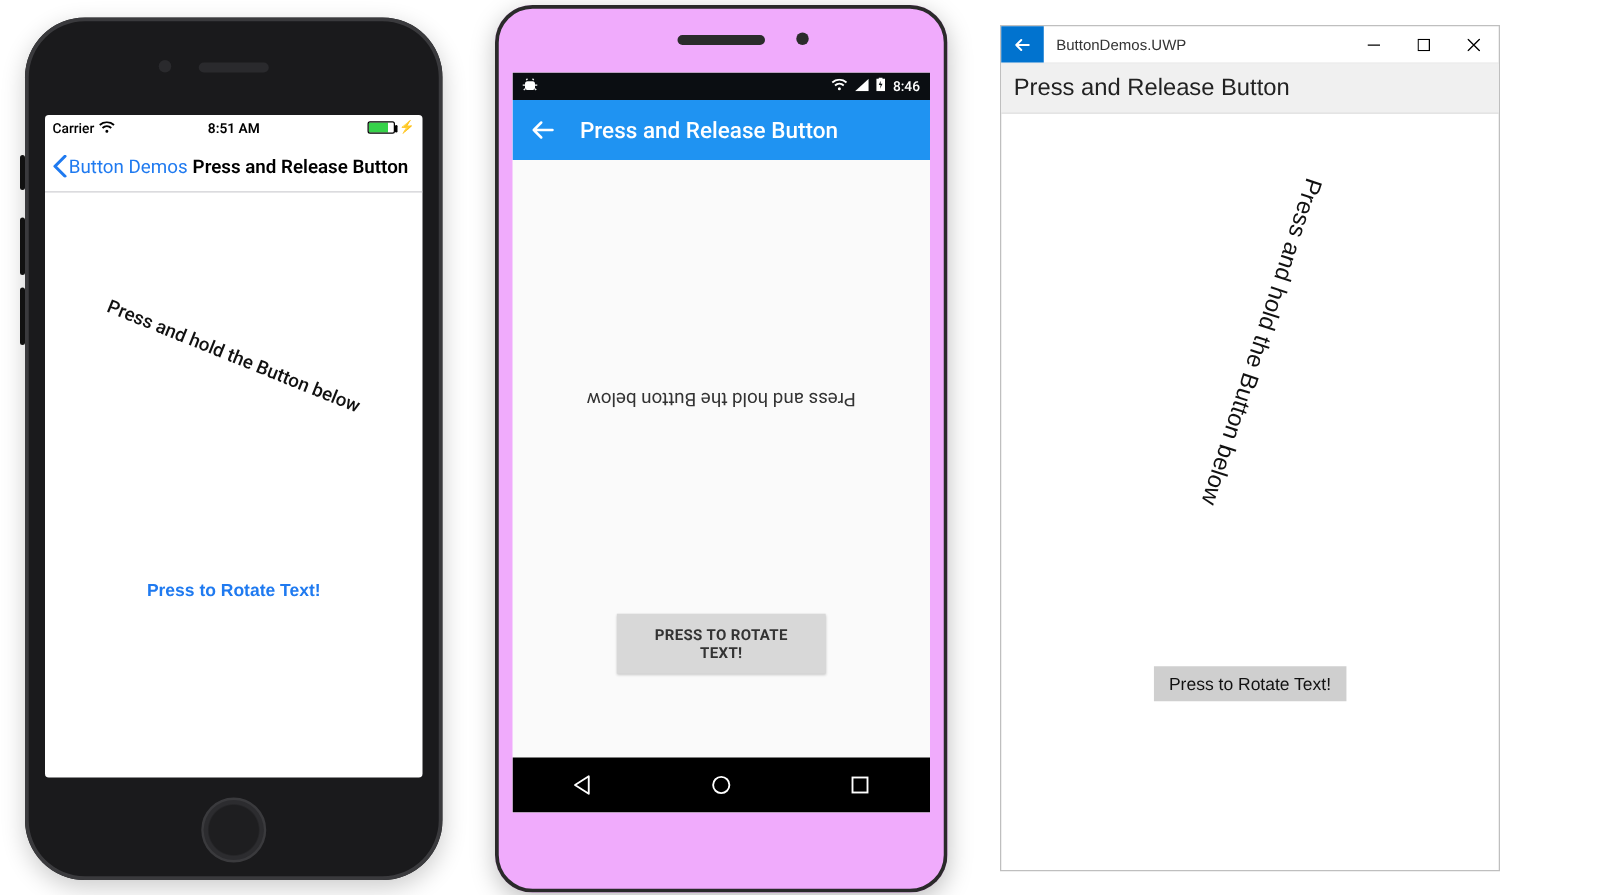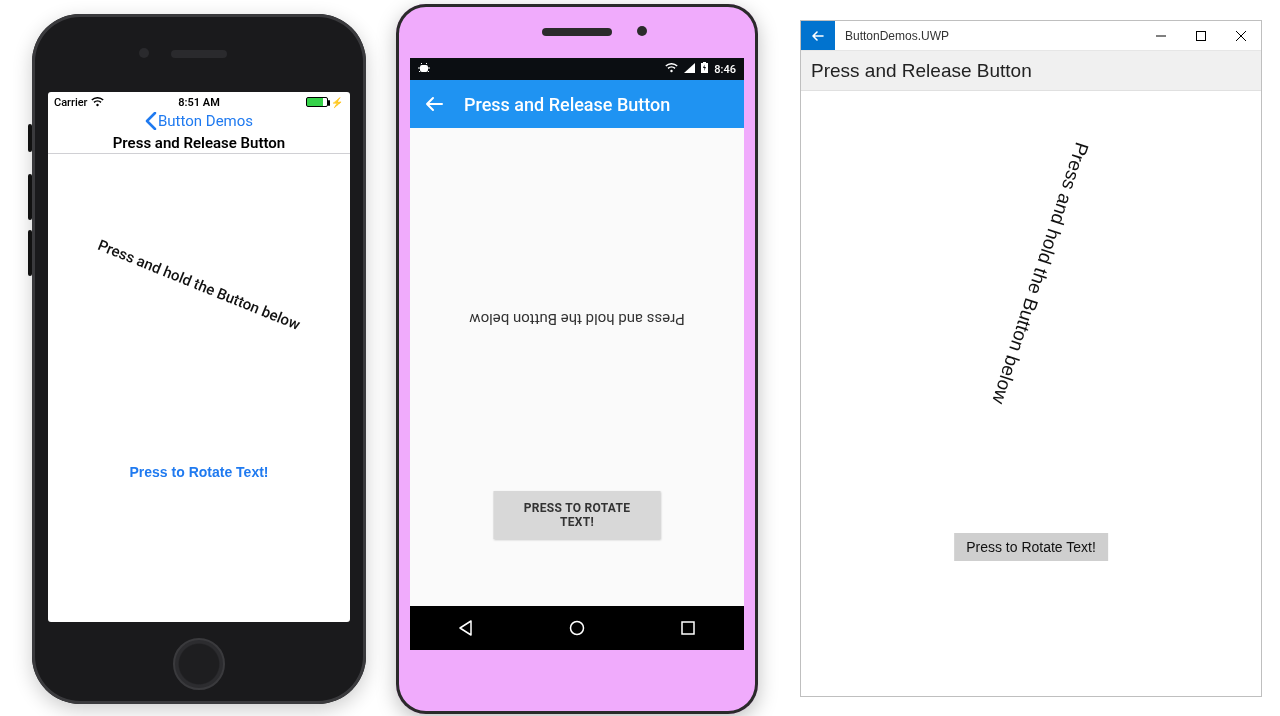--- a/index.html
+++ b/index.html
@@ -10,21 +10,21 @@
     width: 1280px;
     height: 716px;
     position: relative;
     overflow: hidden;
   }
   .stage { position: relative; width: 1280px; height: 716px; }
 
   
   .iphone {
     position: absolute;
-    left: 32px; top: 14px;
+    left: 20px; top: 14px;
     width: 334px; height: 690px;
     background: #1a1a1c;
     border-radius: 48px;
     box-shadow: inset 0 0 0 3px #3a3a3d, 0 6px 20px rgba(0,0,0,.2);
   }
   .iphone .side-btn { position:absolute; background:#111; border-radius:2px; }
   .iphone .sb1 { left:-4px; top:110px; width:4px; height:28px; }
   .iphone .sb2 { left:-4px; top:160px; width:4px; height:46px; }
   .iphone .sb3 { left:-4px; top:216px; width:4px; height:46px; }
   .iphone .speaker {
@@ -54,21 +54,20 @@
   .ios-status .time { position:absolute; left:50%; transform:translateX(-50%); font-weight:600; }
   .ios-battery {
     width:22px; height:10px; border:1px solid #000; border-radius:2px; position:relative;
     background: linear-gradient(to right, #36d24a 0 78%, transparent 78%);
   }
   .ios-battery::after { content:""; position:absolute; right:-3px; top:2px; width:2px; height:6px; background:#000; border-radius:1px; }
   .ios-nav {
     height:42px; border-bottom:1px solid #d0d0d4;
     display:flex; align-items:center; padding:0 6px; gap:4px;
     font-size:15px;
-    flex-direction:column;
   }
   .ios-back { color:#1f7af0; display:flex; align-items:center; gap:1px; }
   .ios-back svg { display:block; }
   .ios-title { color:#000; font-weight:600; font-size:15px;}
   .ios-content { position:relative; flex:1; height:calc(100% - 62px); }
   .ios-rot {
     position:absolute; left:50%; top:28%; transform:translate(-50%,-50%) rotate(22deg);
     white-space:nowrap; font-size:15px; color:#111; font-weight:500;
   }
   .ios-btn {
@@ -121,21 +120,21 @@
   }
   .and-softkeys {
     position:absolute; left:0; right:0; bottom:0; height:44px;
     background:#000; display:flex; align-items:center; justify-content:space-around;
   }
   .and-softkeys svg { display:block; }
 
   
   .uwp {
     position:absolute; left:800px; top:20px;
-    width:462px; height:677px;
+    width:400px; height:677px;
     border:1px solid #bfbfbf; background:#fff;
     font-family:"Segoe UI", sans-serif;
   }
   .uwp-titlebar {
     height:30px; display:flex; align-items:stretch; border-bottom:1px solid #e6e6e6;
     font-size:12px; color:#333;
   }
   .uwp-back {
     width:34px; background:#0173cf; display:flex; align-items:center; justify-content:center;
   }

